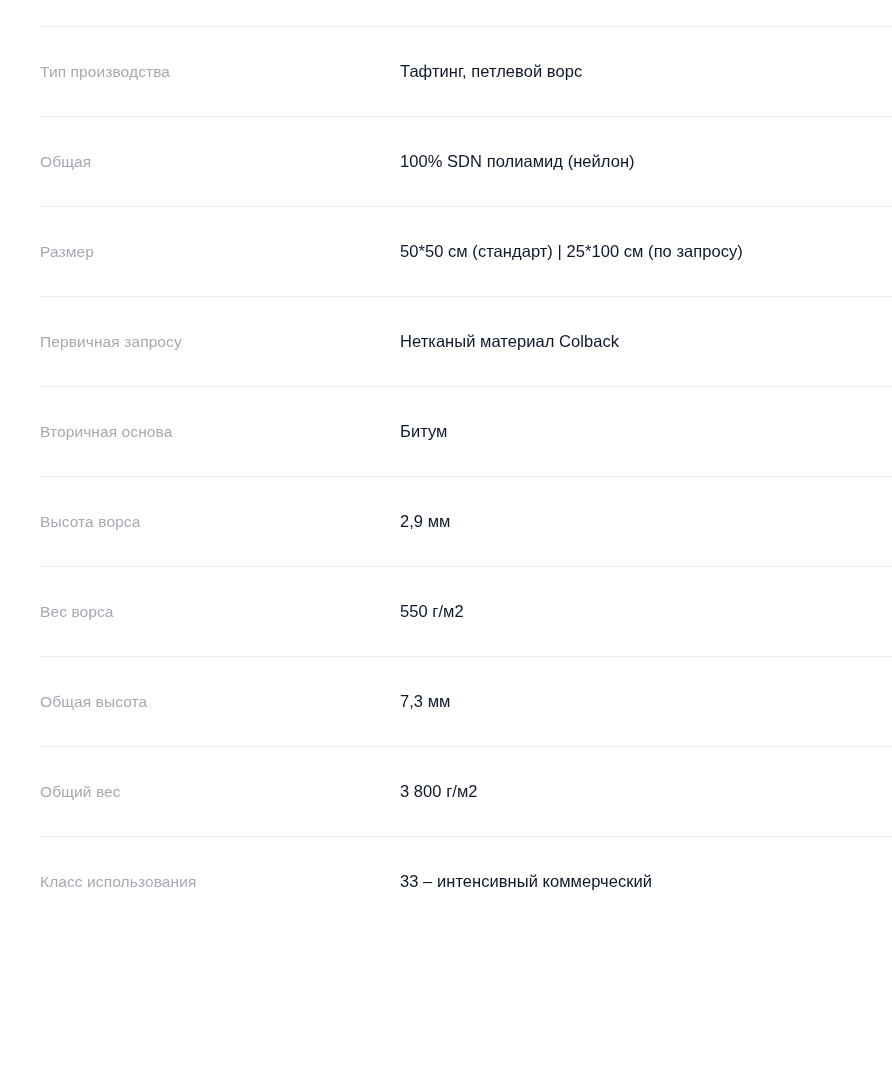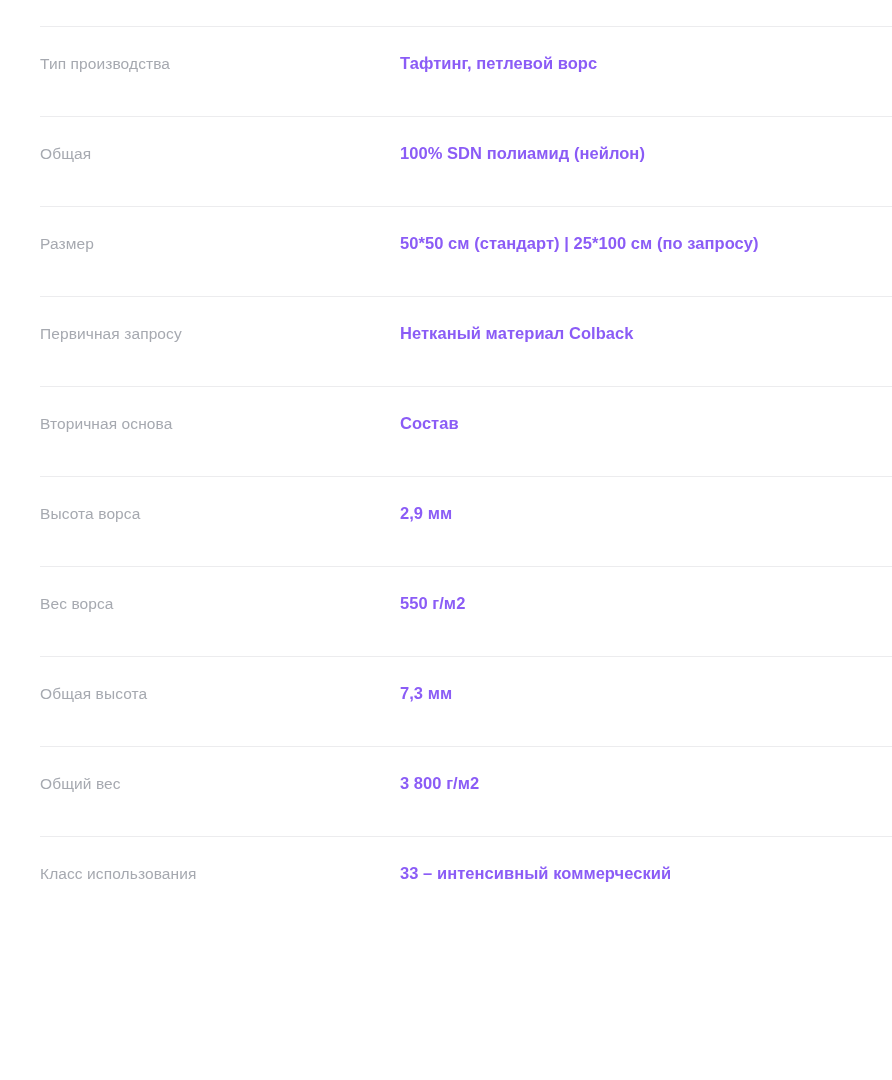--- a/index.html
+++ b/index.html
@@ -22,21 +22,21 @@
     box-sizing: border-box;
   }
 
   .spec-row {
     position: relative;
     height: 90px;
     box-sizing: border-box;
     display: flex;
     align-items: flex-start;
     padding-left: 40px;
-    padding-top: 0px;
+    padding-top: 8px;
   }
 
   
   .spec-row::before {
     content: "";
     position: absolute;
     top: 0;
     left: 40px;
     right: 0;
     height: 1px;
@@ -50,25 +50,25 @@
     font-size: 15.5px;
     line-height: 20px;
     letter-spacing: 0.1px;
     font-weight: 400;
     padding-top: 28px;
     white-space: nowrap;
   }
 
   .spec-value {
     flex: 1 1 auto;
-    color: #8b5cf6;
+    color: #0f172a;
     font-size: 16.5px;
     line-height: 20px;
     letter-spacing: 0.05px;
-    font-weight: 700;
+    font-weight: 400;
     padding-top: 27px;
     white-space: nowrap;
   }
 
   
   .tail-space {
     height: 160px;
   }
 </style>
 </head>
@@ -91,21 +91,21 @@
     <div class="spec-value">50*50 см (стандарт) | 25*100 см (по запросу)</div>
   </div>
 
   <div class="spec-row">
     <div class="spec-label">Первичная запросу</div>
     <div class="spec-value">Нетканый материал Colback</div>
   </div>
 
   <div class="spec-row">
     <div class="spec-label">Вторичная основа</div>
-    <div class="spec-value">Состав</div>
+    <div class="spec-value">Битум</div>
   </div>
 
   <div class="spec-row">
     <div class="spec-label">Высота ворса</div>
     <div class="spec-value">2,9 мм</div>
   </div>
 
   <div class="spec-row">
     <div class="spec-label">Вес ворса</div>
     <div class="spec-value">550 г/м2</div>

